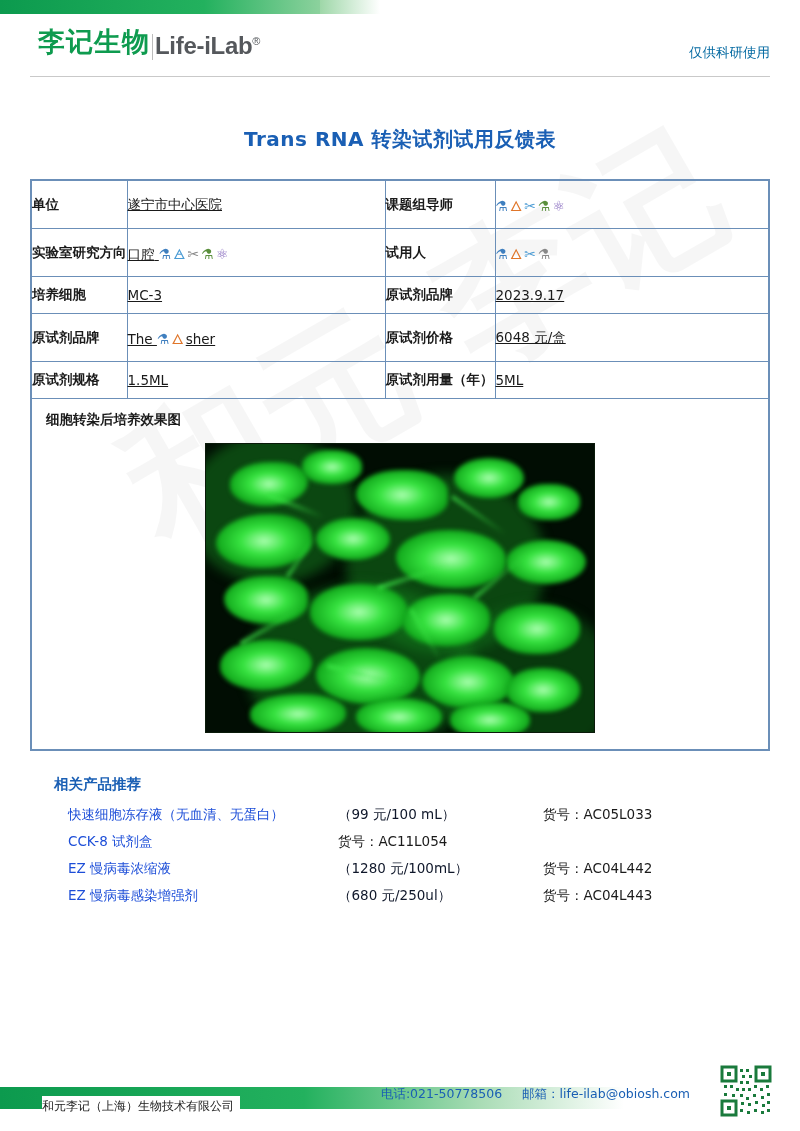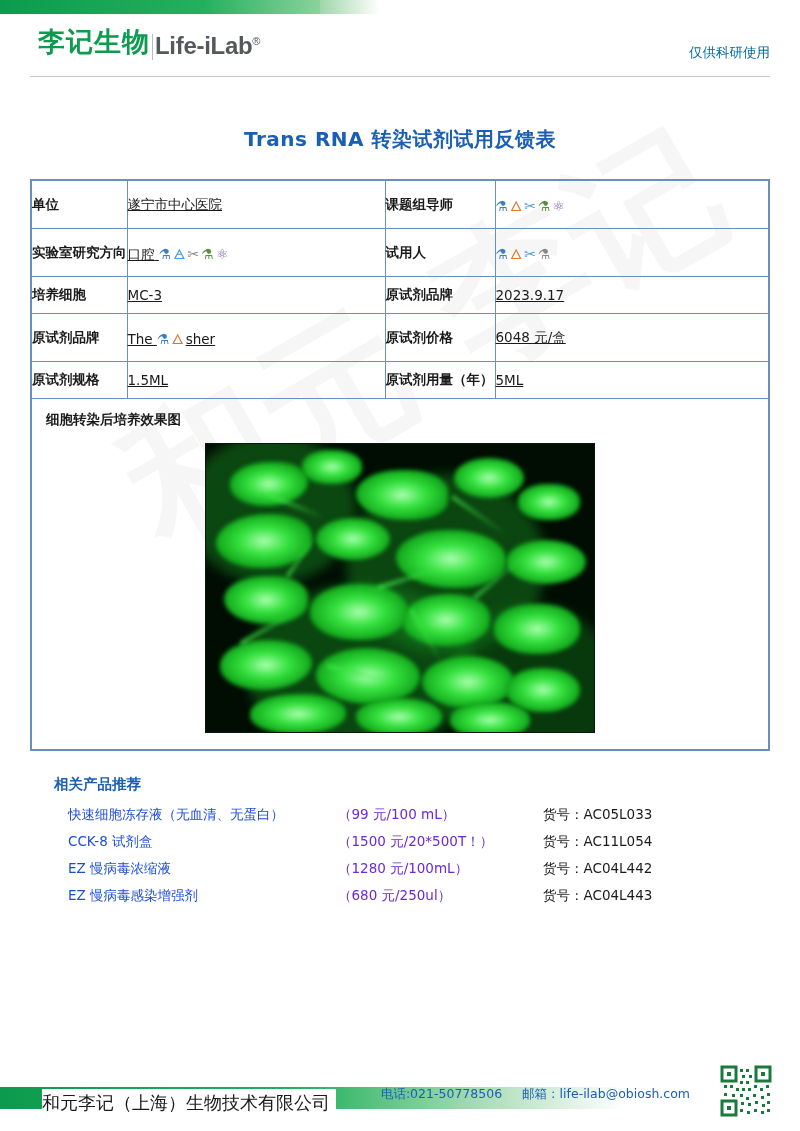--- a/index.html
+++ b/index.html
@@ -214,42 +214,42 @@
     margin-bottom: 12px;
   }
   .reco-row {
     display: flex;
     align-items: baseline;
     font-size: 13.5px;
     margin-bottom: 9px;
     padding-left: 14px;
   }
   .reco-name { width: 270px; color: #1d4ed8; }
-  .reco-price { width: 205px; color: #6d28d9; }
+  .reco-price { width: 205px; color: #0f172a; }
   .reco-code { color: #1a1a1a; }
 
   
   .footer {
     position: absolute;
     left: 0; right: 0;
     bottom: 0;
     height: 62px;
     z-index: 3;
   }
   .footer-bar {
     position: absolute;
     left: 0; bottom: 22px;
     width: 100%; height: 22px;
     background: linear-gradient(90deg, #0c9a4e 0%, #23b15e 38%, #a9dcb5 60%, #ffffff 78%);
   }
   .footer-company {
     position: absolute;
     left: 42px;
     bottom: 14px;
-    font-size: 18px;
+    font-size: 12px;
     color: #1a1a1a;
     font-family: "DejaVu Sans", sans-serif;
     z-index: 4;
     background: #fff;
     padding: 2px 6px 2px 0;
   }
   .footer-contact {
     position: absolute;
     right: 110px;
     bottom: 28px;
@@ -385,21 +385,20 @@
 <div class="reco">
   <div class="reco-title">相关产品推荐</div>
 
   <div class="reco-row">
     <div class="reco-name">快速细胞冻存液（无血清、无蛋白）</div>
     <div class="reco-price">（99 元/100 mL）</div>
     <div class="reco-code">货号：AC05L033</div>
   </div>
   <div class="reco-row">
     <div class="reco-name">CCK-8 试剂盒</div>
-    <div class="reco-price">（1500 元/20*500T！）</div>
     <div class="reco-code">货号：AC11L054</div>
   </div>
   <div class="reco-row">
     <div class="reco-name">EZ  慢病毒浓缩液</div>
     <div class="reco-price">（1280 元/100mL）</div>
     <div class="reco-code">货号：AC04L442</div>
   </div>
   <div class="reco-row">
     <div class="reco-name">EZ  慢病毒感染增强剂</div>
     <div class="reco-price">（680 元/250ul）</div>

